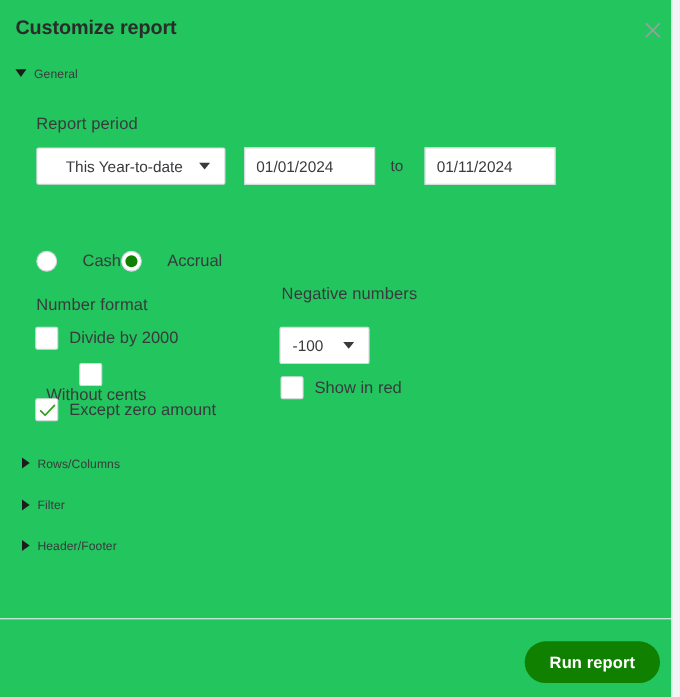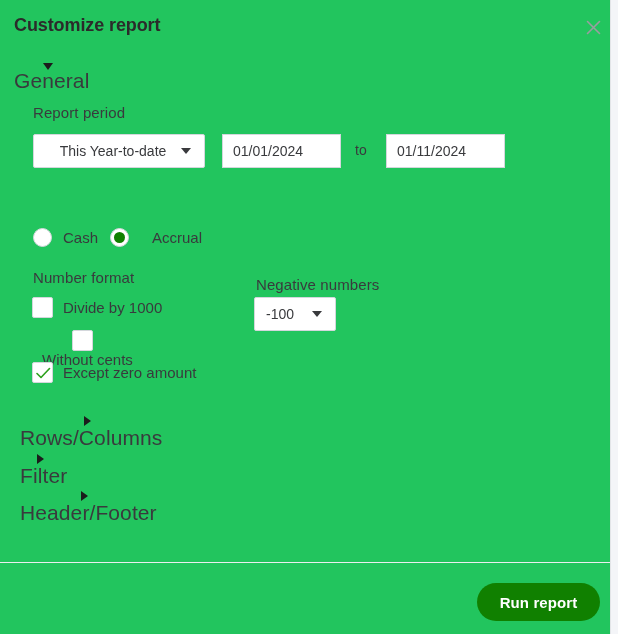--- a/index.html
+++ b/index.html
@@ -39,26 +39,25 @@
     width: 26px; height: 26px;
     cursor: pointer;
     border: none; background: transparent;
     padding: 0;
   }
   #close-btn svg { display:block; margin: 5px auto; }
 
   
   .section-head {
     position: absolute;
-    display: flex; align-items: center;
-    cursor: pointer;
-    font-size: 21px;
+    display: flex; align-items: flex-start;
+    cursor: pointer;
+    font-size: 11px;
     color: #393a3d;
     letter-spacing: 0.1px;
-    flex-direction: column;
   }
   .caret {
     display: inline-block;
     width: 0; height: 0;
     margin-right: 7px;
     flex: 0 0 auto;
   }
   .caret.open {
     border-left: 5.5px solid transparent;
     border-right: 5.5px solid transparent;
@@ -79,21 +78,21 @@
   
   .field-label {
     position: absolute;
     font-size: 15px;
     color: #393a3d;
     letter-spacing: 0.1px;
   }
   #report-period-label { left: 33px; top: 104px; }
   #accounting-label    { left: 33px; top: 191px; }
   #numfmt-label        { left: 33px; top: 269px; }
-  #negnum-label        { left: 256px; top: 276px; }
+  #negnum-label        { left: 256px; top: 259px; }
 
   
   .select-box {
     position: absolute;
     border: 1px solid #d4d7dc;
     background: #fff;
     border-radius: 2px;
     cursor: pointer;
     font-size: 14px;
     color: #393a3d;
@@ -156,21 +155,21 @@
     width: 11px; height: 11px;
     border-radius: 50%;
     background: #108000;
   }
   .radio-label {
     margin-left: 11px;
     font-size: 15px;
     color: #393a3d;
     white-space: nowrap;
   }
-  #radio-cash    { left: 33px;  top: 228px; }
+  #radio-cash    { left: 33px;  top: 228px; gap: 12px; }
   #radio-accrual { left: 110px; top: 228px; gap: 12px; }
 
   
   .check-row {
     position: absolute;
     display: flex; align-items: center;
     cursor: pointer;
   }
   .checkbox {
     width: 21px; height: 21px;
@@ -252,21 +251,21 @@
 
   <div class="radio-row" id="radio-accrual">
     <span class="radio checked"></span>
     <span class="radio-label">Accrual</span>
   </div>
 
   <div class="field-label" id="numfmt-label">Number format</div>
 
   <div class="check-row" id="cb-divide">
     <span class="checkbox"></span>
-    <span class="check-label">Divide by 1000</span>
+    <span class="check-label">Divide by 2000</span>
   </div>
 
   <div class="check-row" id="cb-nocents">
     <span class="checkbox"></span>
     <span class="check-label">Without cents</span>
   </div>
 
   <div class="check-row" id="cb-exzero">
     <span class="checkbox">
       <svg width="15" height="13" viewBox="0 0 15 13" aria-hidden="true">
@@ -276,20 +275,24 @@
     <span class="check-label">Except zero amount</span>
   </div>
 
   <div class="field-label" id="negnum-label">Negative numbers</div>
 
   <div class="select-box" id="negnum-select">
     <span class="sel-value">-100</span>
     <span class="sel-caret"></span>
   </div>
 
+  <div class="check-row" id="cb-showred">
+    <span class="checkbox"></span>
+    <span class="check-label">Show in red</span>
+  </div>
 
   <div class="section-head" id="rows-head">
     <span class="caret closed"></span>
     <span>Rows/Columns</span>
   </div>
 
   <div class="section-head" id="filter-head">
     <span class="caret closed"></span>
     <span>Filter</span>
   </div>

